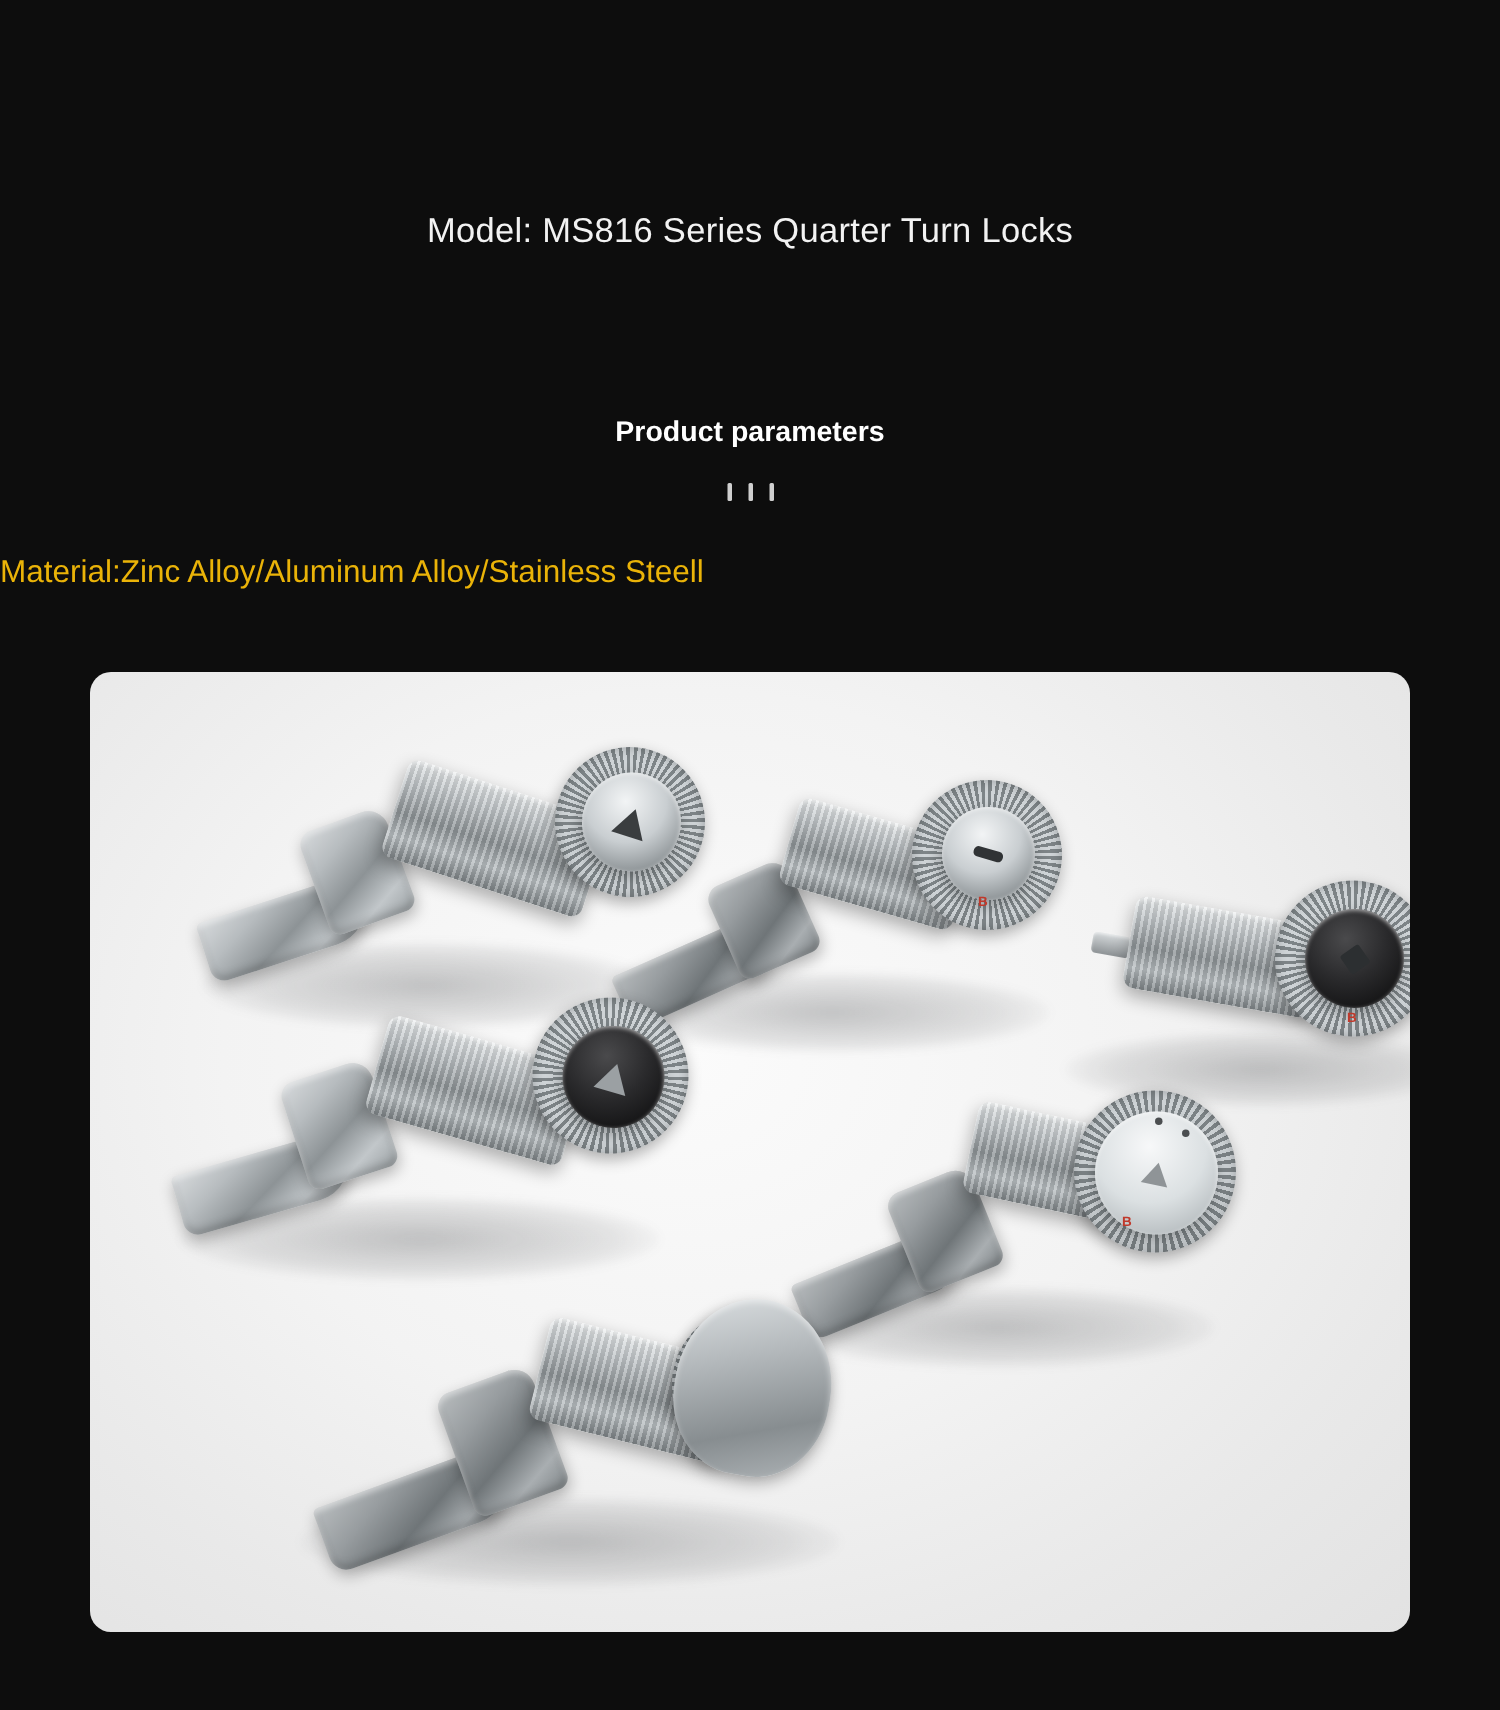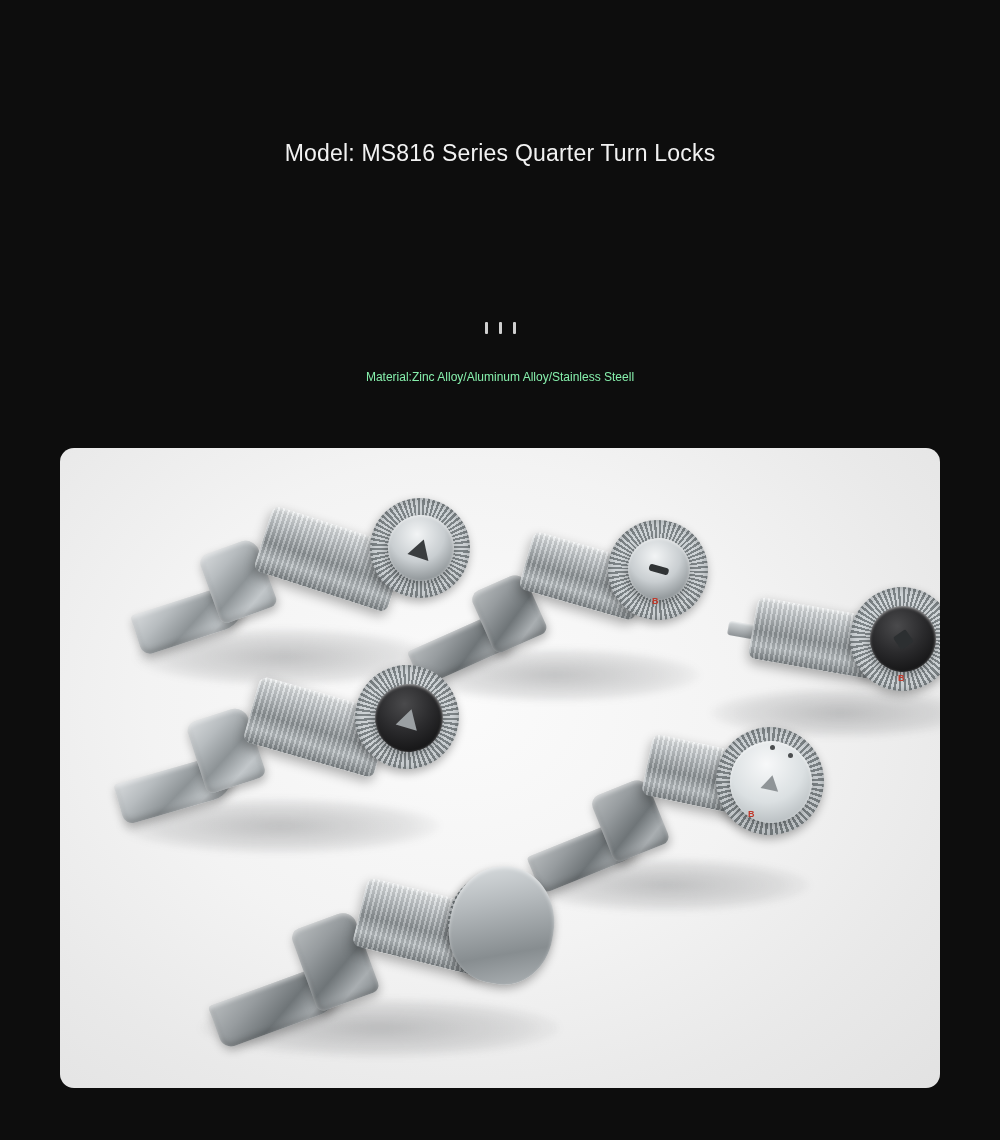--- a/index.html
+++ b/index.html
@@ -57,24 +57,23 @@
     height: 12px;
     background: #cfcfcf;
     display: inline-block;
     border-radius: 1px;
   }
   .material {
     position: absolute;
     top: 370px;
     left: 0;
     width: 1000px;
-    text-align: center;
-    font-size: 12px;
+    font-size: 21px;
     font-weight: 400;
-    color: #86efac;
+    color: #eab308;
   }
   .photo-card {
     position: absolute;
     left: 60px;
     top: 448px;
     width: 880px;
     height: 640px;
     border-radius: 14px;
     background: radial-gradient(ellipse at 45% 40%, #fbfbfb 0%, #f3f3f3 45%, #e9e9e9 75%, #e2e2e2 100%);
     overflow: hidden;
@@ -178,20 +177,21 @@
     background: #4b4e50;
   }
 </style>
 </head>
 <body>
 
 <div class="page">
 
   <div class="title">Model: MS816 Series Quarter Turn Locks</div>
 
+  <div class="subtitle">Product parameters</div>
 
   <div class="dots">
     <span class="dot"></span>
     <span class="dot"></span>
     <span class="dot"></span>
   </div>
 
   <div class="material">Material:Zinc Alloy/Aluminum Alloy/Stainless Steell</div>
 
   <div class="photo-card">

